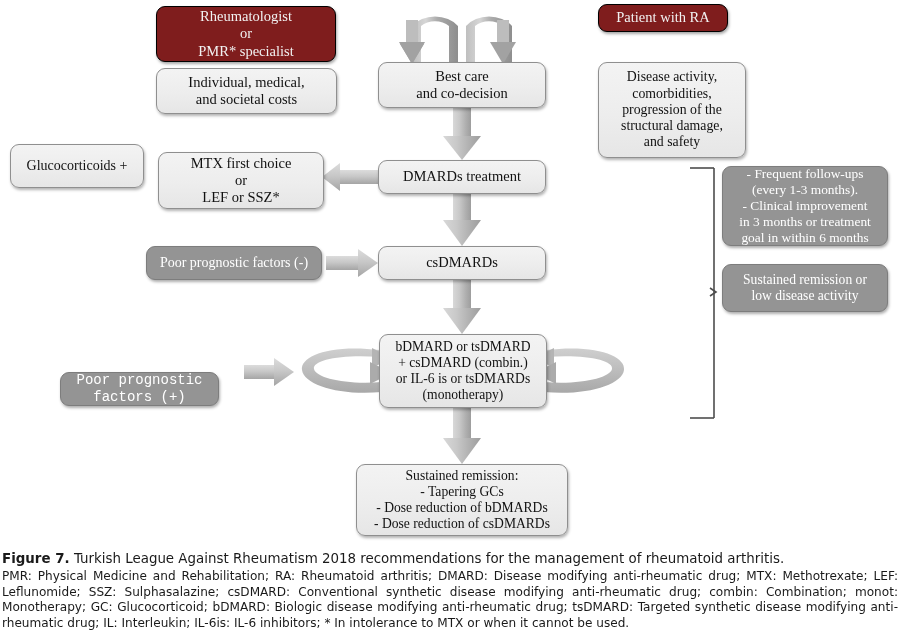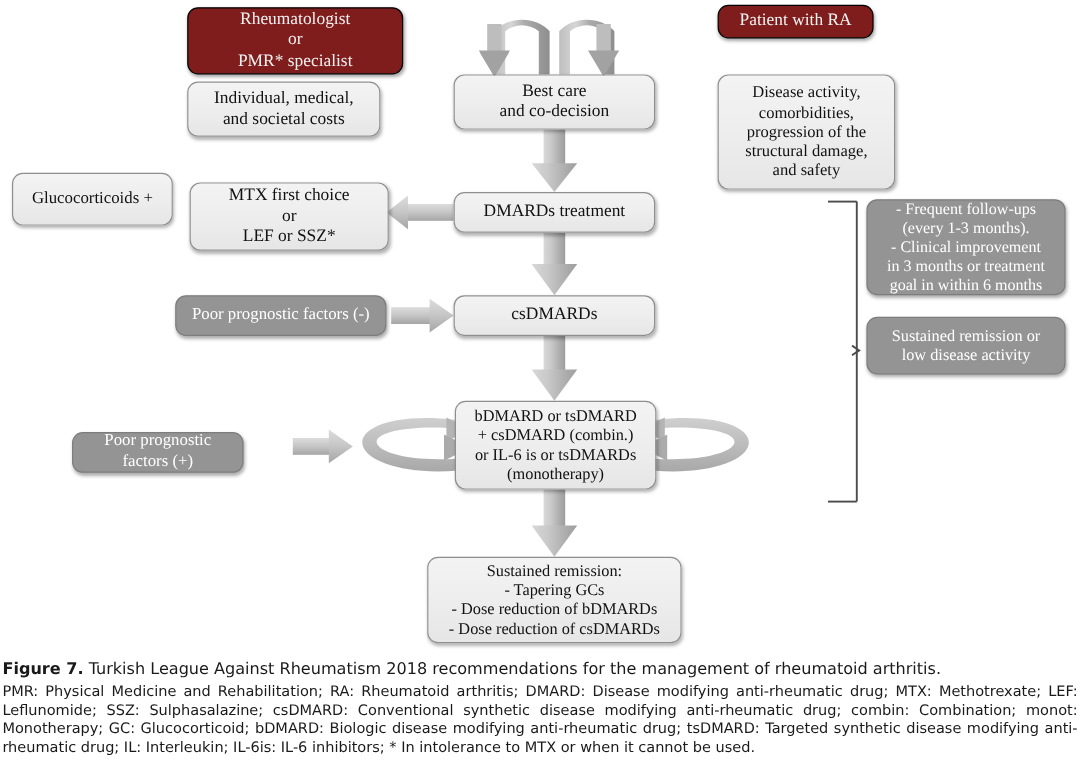--- a/index.html
+++ b/index.html
@@ -26,25 +26,25 @@
   }
   
   .node.gray{
     background:#949494;border:1px solid #7d7d7d;color:#ffffff;
     box-shadow:1px 2px 3px rgba(0,0,0,.32);
   }
   .node .txt{display:block;padding:0 6px;}
 
   
   #n-rheum        {left:156px; top:6px;   width:180px; height:56px;  font-size:14.5px;}
-  #n-costs        {left:156px; top:68px;  width:161px; height:46px;  font-size:14.5px;}
+  #n-costs        {left:156px; top:68px;  width:181px; height:46px;  font-size:14.5px;}
   #n-gluco        {left:10px;  top:144px; width:134px; height:44px;  font-size:14px;}
   #n-mtx          {left:158px; top:152px; width:166px; height:57px;  font-size:14.5px;}
   #n-ppf-neg      {left:146px; top:246px; width:176px; height:34px;  font-size:14px;}
-  #n-ppf-pos      {left:60px;  top:360px; width:143px; height:34px;  font-size:14px;}
+  #n-ppf-pos      {left:60px;  top:372px; width:159px; height:34px;  font-size:14px;font-family:Liberation Mono, monospace;}
 
   #n-bestcare     {left:378px; top:62px;  width:168px; height:46px;  font-size:14.5px;}
   #n-dmards       {left:378px; top:160px; width:168px; height:34px;  font-size:14.5px;}
   #n-csdmards     {left:378px; top:246px; width:168px; height:34px;  font-size:14.5px;}
   #n-bdmard       {left:379px; top:334px; width:168px; height:74px;  font-size:13.6px;}
   #n-sustained    {left:356px; top:464px; width:212px; height:72px;  font-size:13.6px;}
 
   #n-patient      {left:598px; top:4px;   width:130px; height:28px;  font-size:14.5px;}
   #n-disease      {left:598px; top:62px;  width:148px; height:96px;  font-size:13.8px;}
   #n-followup     {left:722px; top:166px; width:166px; height:80px;  font-size:13.4px;}

